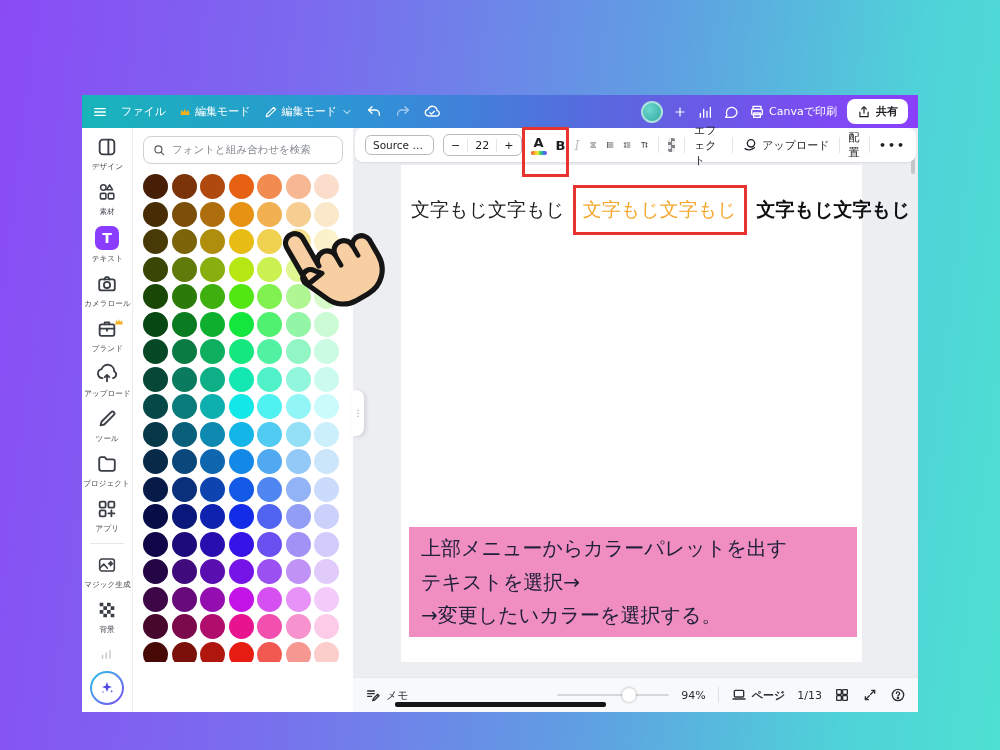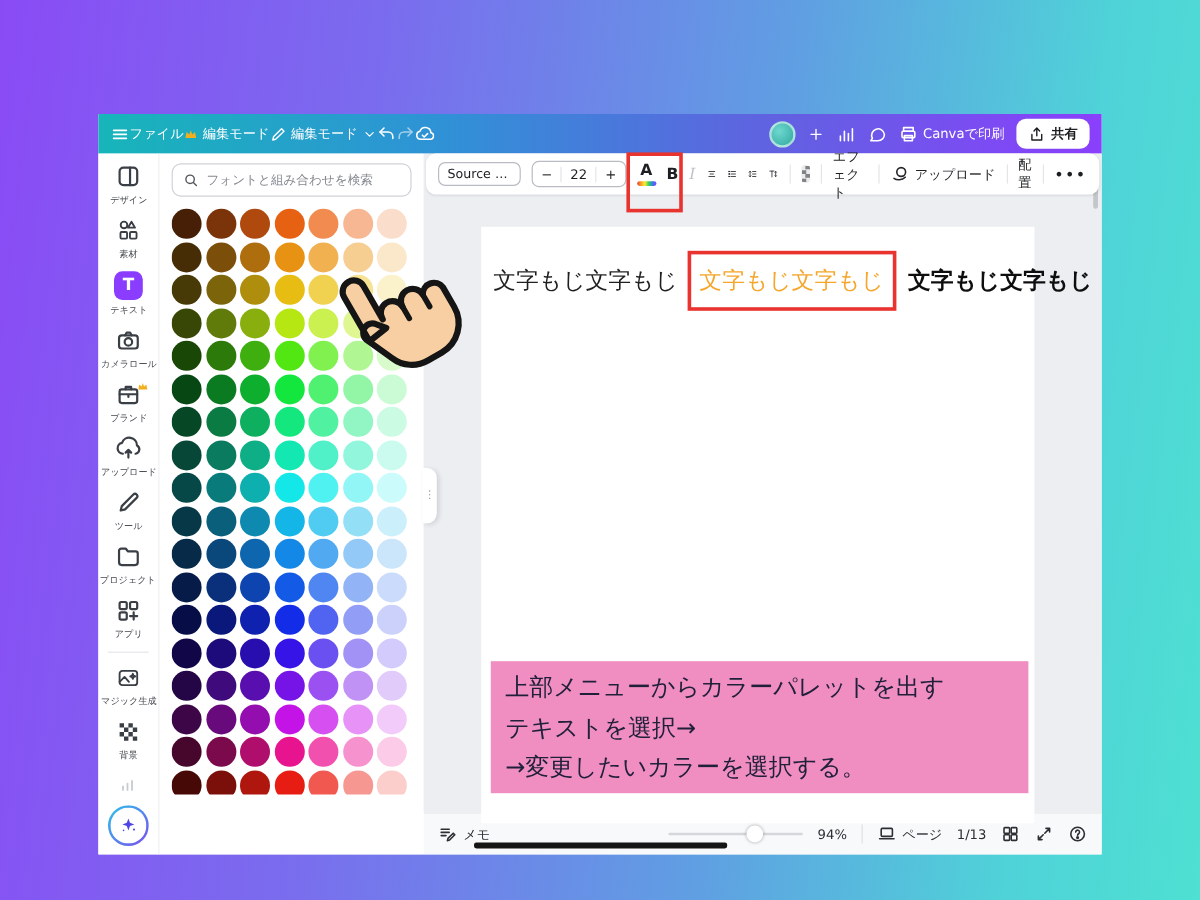--- a/index.html
+++ b/index.html
@@ -3,21 +3,21 @@
 <meta charset="utf-8">
 <style>
   html,body{margin:0;padding:0;background:#222;}
   .page{position:relative;width:1000px;height:750px;overflow:hidden;
     font-family:"DejaVu Sans","Liberation Sans",sans-serif;
     background:linear-gradient(97deg,#8a4bf5 0%,#7a6cee 30%,#5fa0e2 62%,#4fd2d8 85%,#4ee0d2 100%);}
   .page-title{position:absolute;left:82px;top:30px;color:#fff;font-size:28px;letter-spacing:3px;font-weight:500;}
 
   
   .window{position:absolute;left:82px;top:95px;width:836px;height:617px;background:#fff;display:flex;flex-direction:column;}
-  .topbar{height:33px;flex:0 0 33px;display:flex;align-items:center;padding:0 10px;color:#fff;font-size:11px;
+  .topbar{height:33px;flex:0 0 33px;display:flex;align-items:center;padding:0 10px;gap:13px;color:#fff;font-size:11px;
     background:linear-gradient(90deg,#17b5ba 0%,#2f92d6 34%,#5f63e0 66%,#8a3ffc 100%);}
   .tb-item{display:flex;align-items:center;gap:4px;white-space:nowrap;}
   .i14{width:14px;height:14px;display:inline-block;}
   .i12{width:12px;height:12px;display:inline-block;}
   .i16{width:16px;height:16px;display:inline-block;}
   .tb-right{margin-left:auto;display:flex;align-items:center;gap:10px;}
   .trial-btn{display:flex;align-items:center;gap:5px;border:1px solid rgba(255,255,255,.85);border-radius:4px;padding:3px 8px;font-size:10.5px;}
   .avatar{width:22px;height:22px;border-radius:50%;background:radial-gradient(circle at 35% 35%,#6fd8cf,#2fa89f);border:2px solid rgba(255,255,255,.55);box-sizing:border-box;}
   .share-btn{display:flex;align-items:center;gap:5px;background:#fff;color:#1c1e21;border-radius:8px;padding:5px 10px;font-weight:700;font-size:11px;}
   .faded{opacity:.55}
@@ -62,39 +62,39 @@
   .rainbow{height:3.5px;width:16px;margin:1px auto 0;border-radius:2px;background:linear-gradient(90deg,#e83a3a,#f5a623,#ffe93b,#35d353,#2f7ff0,#8a3ffc);}
   .anno-a{position:absolute;left:-9px;top:-8px;width:41px;height:44px;border:3px solid #e8332e;z-index:40;}
   .bold-b{font-weight:800;font-size:13px;}
   .ital-i{font-style:italic;color:#bfc2c8;font-size:13px;font-family:"DejaVu Serif","Liberation Serif",serif;}
   .ticon{width:16px;height:16px;color:#24262b;}
   .checker{width:14px;height:14px;background:
     conic-gradient(#6a6d72 25%,#e7e8ea 0 50%,#6a6d72 0 75%,#e7e8ea 0);
     background-size:7px 7px;border-radius:2px;opacity:.85;}
   .more-dots{letter-spacing:2px;font-weight:700;}
 
-  .canvas{position:absolute;left:48px;top:37px;width:461px;height:497px;background:#fff;margin-top:24px;}
+  .canvas{position:absolute;left:48px;top:37px;width:461px;height:497px;background:#fff;}
   .canvas-textrow{position:absolute;left:10px;top:20px;display:flex;align-items:center;font-size:19px;white-space:nowrap;}
   .ct-plain{color:#1f1f1f;}
   .ct-box{border:3px solid #e8332e;padding:9px 7px;margin:0 5px 0 8px;}
   .ct-colored{color:#f5a62b;}
   .ct-bold{font-weight:700;color:#0e0e0e;margin-left:5px;}
   .note-box{position:absolute;left:8px;top:362px;width:448px;height:110px;background:#f08ec2;box-sizing:border-box;padding:5px 12px;}
   .note-line{font-size:20px;line-height:33.5px;color:#20203a;white-space:nowrap;}
   .ws-scrollbar{position:absolute;right:3px;top:8px;width:4px;height:38px;background:#c3c6cb;border-radius:2px;}
 
   
   .bottombar{flex:0 0 34px;height:34px;background:#f8f9fa;border-top:1px solid #e7e8ea;display:flex;align-items:center;padding:0 12px;font-size:11px;color:#2b2e33;gap:12px;}
   .bb-left{display:flex;align-items:center;gap:5px;}
   .bb-right{margin-left:auto;display:flex;align-items:center;gap:12px;}
   .slider{position:relative;width:112px;height:14px;}
   .slider .track{position:absolute;left:0;right:0;top:6px;height:2px;background:#d5d7da;border-radius:1px;}
   .slider .knob{position:absolute;left:58%;top:0;width:14px;height:14px;border-radius:50%;background:#fff;box-shadow:0 0 3px rgba(0,0,0,.35);}
   .bb-div{width:1px;height:16px;background:#e0e1e4;}
-  .bb-item{display:flex;align-items:center;gap:5px;}
+  .bb-item{display:flex;align-items:center;gap:5px;font-weight:bold;}
 
   
   .hand{position:absolute;left:258px;top:213px;width:142px;height:124px;z-index:60;pointer-events:none;}
   .anno-text-line{position:absolute;left:395px;top:702px;width:211px;height:4.5px;background:#151515;border-radius:2px;z-index:5;}
 </style>
 </head>
 <body>
 
 <div class="page">
 

